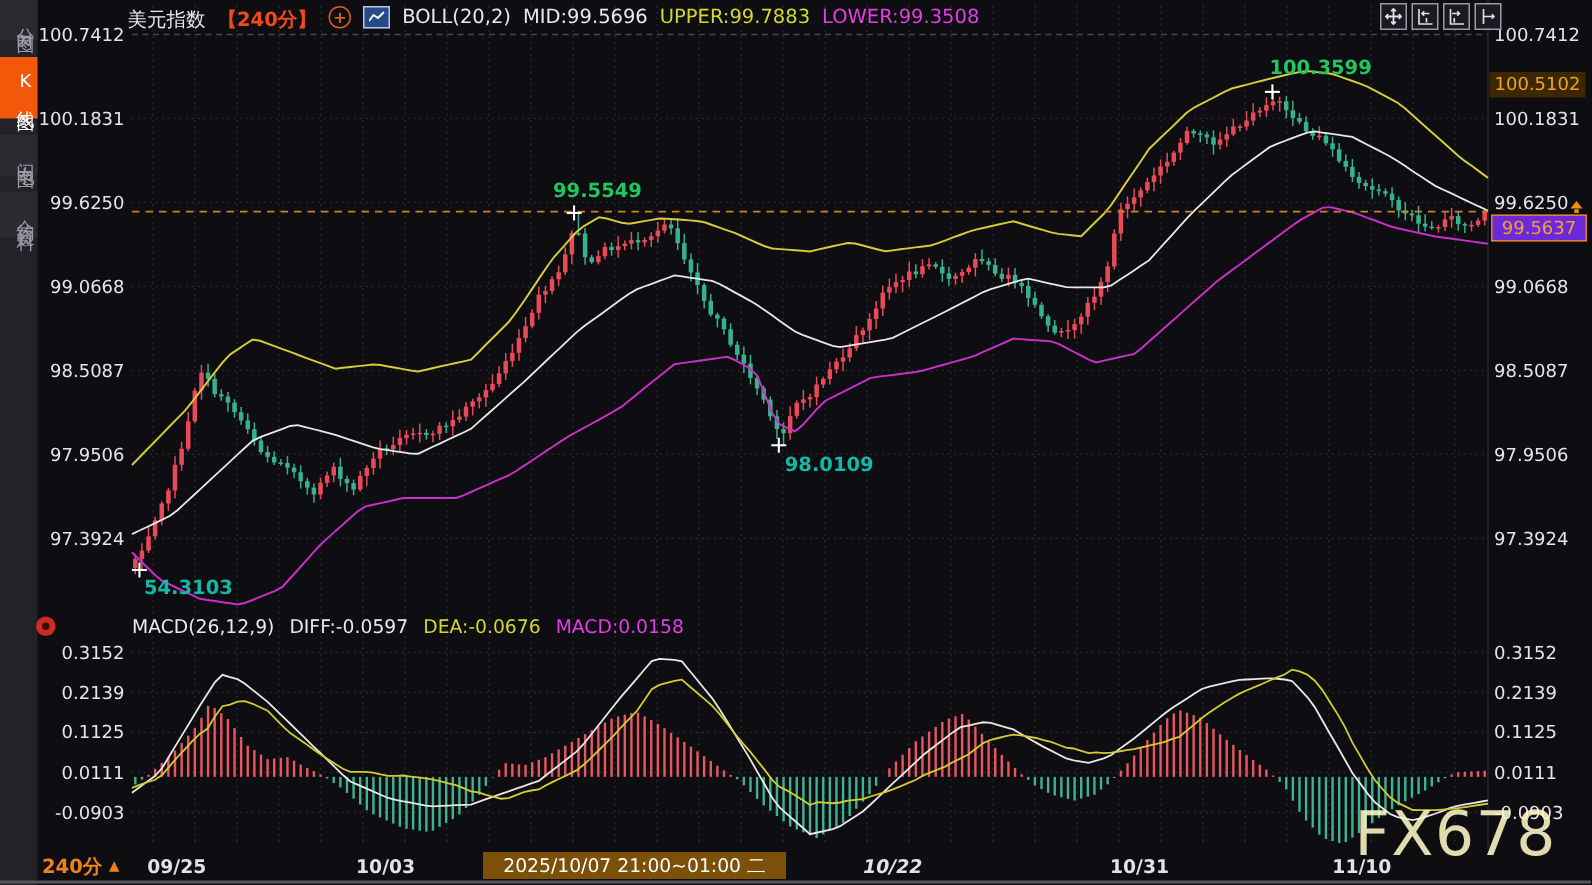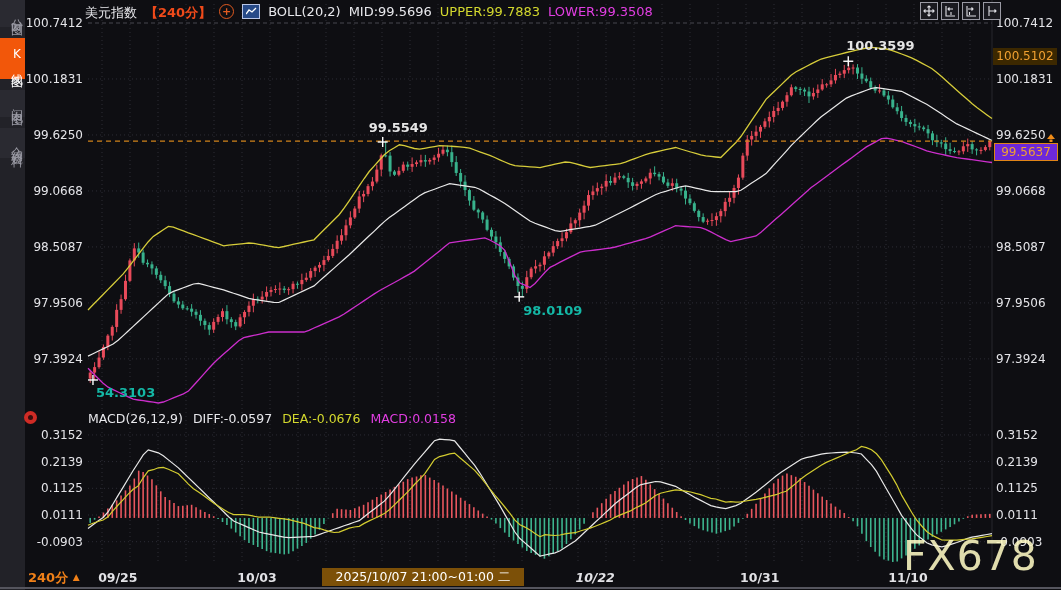--- a/index.html
+++ b/index.html
@@ -17,21 +17,21 @@
   .hdr{position:absolute;left:85px;top:4px;height:18px;display:flex;align-items:flex-start;gap:8px;
        font-size:13px;color:#e8e8ec;white-space:nowrap;z-index:5;}
   .hdr .period{color:#f04a1a;font-weight:bold;}
   .hdr .up{color:#d3d82e;}
   .hdr .low{color:#e23ee2;}
   .circle-plus{display:inline-flex;width:13px;height:13px;border:1px solid #e05a20;border-radius:50%;
       color:#e05a20;font-size:11px;line-height:11px;align-items:center;justify-content:center;font-weight:bold;}
   .mini-chart{display:inline-flex;width:16px;height:13px;background:#274a88;border:1px solid #b9c6e8;
       align-items:center;justify-content:center;}
 
-  .macd-hdr{position:absolute;left:88px;top:410px;height:16px;display:flex;gap:10px;align-items:center;
+  .macd-hdr{position:absolute;left:88px;top:410px;height:16px;display:flex;gap:10px;
       font-size:12.5px;color:#e8e8ec;white-space:nowrap;z-index:5;}
   .macd-hdr .dea{color:#d3d82e;}
   .macd-hdr .macd{color:#e23ee2;}
 
   
   .toolbar{position:absolute;right:60px;top:2px;display:flex;gap:3px;z-index:7;}
   .tool{width:16px;height:16px;border:1px solid #9a9aa4;background:#1a1a20;display:flex;
         align-items:center;justify-content:center;cursor:pointer;}
 
   
@@ -47,21 +47,21 @@
   .bbar{position:absolute;left:0;top:566px;width:1061px;height:24px;background:#0e0e12;z-index:5;}
   .bline{position:absolute;left:0;top:587px;width:1061px;height:2px;background:#55555e;z-index:6;}
   .xlab{position:absolute;top:570px;font-size:12.5px;font-weight:bold;color:#e2e2e6;z-index:6;
         transform:translateX(-50%);white-space:nowrap;}
   .datebox{position:absolute;top:568px;left:322px;width:202px;height:18px;line-height:18px;background:#7c5008;
         color:#fff;font-size:12.5px;text-align:center;z-index:7;white-space:nowrap;}
   .pbadge{position:absolute;left:28px;top:569px;font-size:13px;font-weight:bold;color:#f08018;z-index:7;cursor:pointer;}
   .pbadge .tri{font-size:9px;vertical-align:2px;}
 
   .anno{position:absolute;font-size:13px;font-weight:bold;z-index:4;white-space:nowrap;}
-  .anno.high{color:#e5e5e5;}
+  .anno.high{color:#22c55e;}
   .anno.low{color:#14b8a6;}
 
   .watermark{position:absolute;left:903px;top:532px;font-size:41px;color:#fef9c3;opacity:.88;
       z-index:5;letter-spacing:1px;}
 
   .reddot{position:absolute;left:24px;top:411px;width:13px;height:13px;border-radius:50%;
       background:#cf2b25;z-index:6;display:flex;align-items:center;justify-content:center;cursor:pointer;}
   .reddot::after{content:"";width:5px;height:5px;border-radius:50%;background:#3a0d0c;}
 
   .pricemark{position:absolute;left:1046px;top:128px;z-index:6;}

